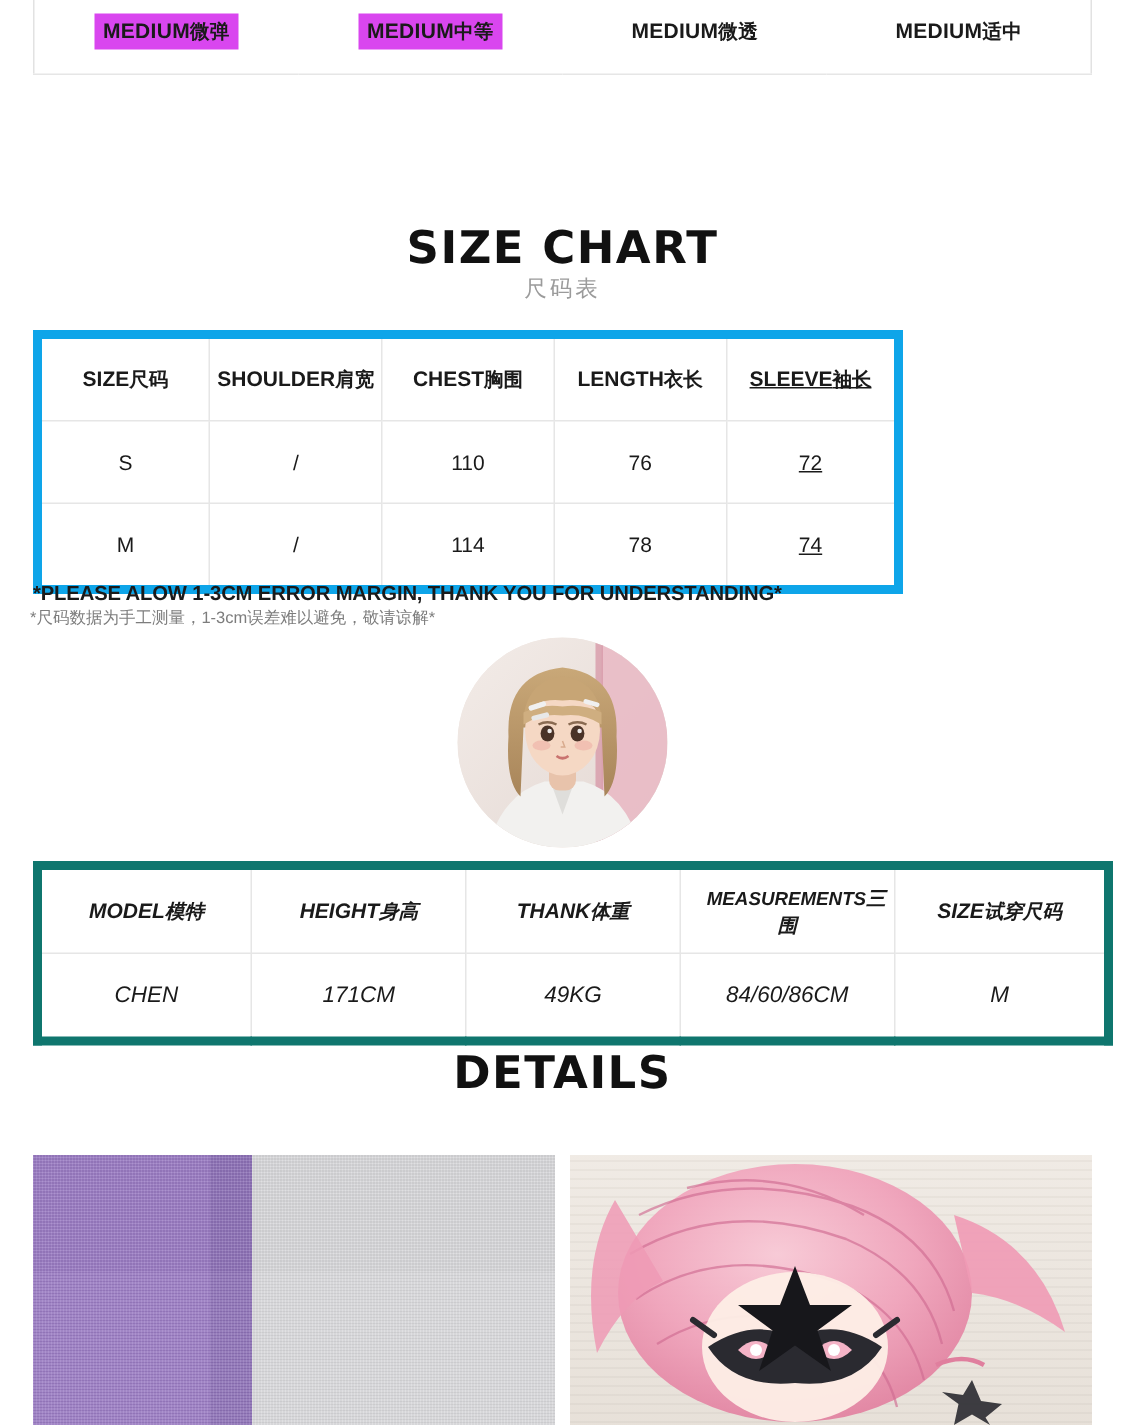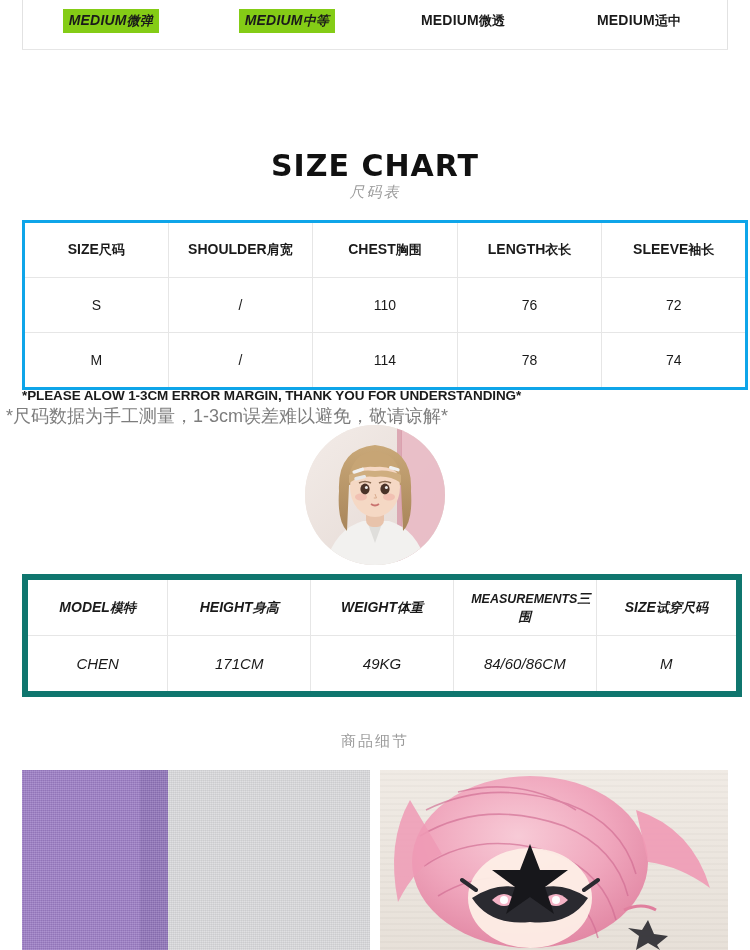--- a/index.html
+++ b/index.html
@@ -44,22 +44,21 @@
   .attr-table tr:first-child td { border-top: none; }
   .attr-cell-inner {
     display: inline-block;
     padding: 3px 6px;
     font-size: 14px;
     font-weight: bold;
     letter-spacing: 0.2px;
     white-space: nowrap;
   }
   .attr-cell-inner.hl {
-    background: #84cc16;
-    font-style: italic;
+    background: #d946ef;
   }
   .attr-cn {
     font-weight: bold;
     font-size: 13px;
   }
 
   
   .section-title {
     position: absolute;
     width: 100%;
@@ -77,56 +76,56 @@
     font-size: 15px;
     color: #9b9b9b;
     letter-spacing: 2px;
   }
 
   
   .size-table {
     position: absolute;
     left: 22px;
     top: 220px;
-    width: 726px;
-    border: 3px solid #0ea5e9;
+    width: 580px;
+    border: 6px solid #0ea5e9;
     border-collapse: collapse;
     table-layout: fixed;
   }
   .size-table td {
     border: 1px solid #e6e6e6;
     text-align: center;
     vertical-align: middle;
     height: 54px;
     font-size: 14px;
     padding: 0;
   }
   .size-table .head td {
     font-weight: bold;
     font-size: 14px;
   }
   .size-table .head td .cn { font-size: 13px; }
   .size-table td:first-child { border-left: none; }
-  .size-table td:last-child { border-right: none; }
+  .size-table td:last-child { border-right: none; text-decoration: underline; }
   .size-table tr:first-child td { border-top: none; }
   .size-table tr:last-child td { border-bottom: none; }
 
   .note-en {
     position: absolute;
     left: 22px;
     top: 388px;
     font-size: 13.5px;
     font-weight: bold;
     letter-spacing: -0.1px;
   }
   .note-cn {
     position: absolute;
-    left: 6px;
+    left: 20px;
     top: 404px;
-    font-size: 18px;
+    font-size: 11px;
     color: #7d7d7d;
   }
 
   
   .avatar-wrap {
     position: absolute;
     left: 305px;
     top: 425px;
     width: 140px;
     height: 140px;
@@ -213,21 +212,21 @@
         <span class="attr-cell-inner"><span>MEDIUM</span><span class="attr-cn">微透</span></span>
       </td>
       <td>
         <span class="attr-cell-inner"><span>MEDIUM</span><span class="attr-cn">适中</span></span>
       </td>
     </tr>
   </tbody>
     </table>
 
   <div class="section-title" style="top:148px;">SIZE CHART</div>
-  <div class="section-sub" style="top:183px;font-style:italic;">尺码表</div>
+  <div class="section-sub" style="top:183px;">尺码表</div>
 
   <table class="size-table">
     <tbody>
         <tr class="head">
       <td><span>SIZE</span><span class="cn">尺码</span></td>
       <td><span>SHOULDER</span><span class="cn">肩宽</span></td>
       <td><span>CHEST</span><span class="cn">胸围</span></td>
       <td><span>LENGTH</span><span class="cn">衣长</span></td>
       <td><span>SLEEVE</span><span class="cn">袖长</span></td>
     </tr>
@@ -297,35 +296,35 @@
       <rect x="49" y="51" width="12" height="3.4" rx="1.6" fill="#e8e8e8" transform="rotate(-14 55 52)"></rect>
       <rect x="84" y="42" width="11" height="3.2" rx="1.6" fill="#f0f0f0" transform="rotate(16 89 43)"></rect>
     </svg>
   </div>
 
   <table class="model-table">
     <tbody>
         <tr class="head">
       <td><span>MODEL</span><span class="cn">模特</span></td>
       <td><span>HEIGHT</span><span class="cn">身高</span></td>
-      <td><span>WEIGHT</span><span class="cn">体重</span></td>
+      <td><span>THANK</span><span class="cn">体重</span></td>
       <td><span class="m-small">MEASUREMENTS</span><span class="cn">三围</span></td>
       <td><span>SIZE</span><span class="cn">试穿尺码</span></td>
     </tr>
     <tr class="vals">
       <td>CHEN</td>
       <td>171CM</td>
       <td>49KG</td>
       <td>84/60/86CM</td>
       <td>M</td>
     </tr>
   </tbody>
     </table>
 
-  <div class="section-sub" style="top:732px;">商品细节</div>
+  <div class="section-title" style="top:698px;">DETAILS</div>
 
   <div class="details-row">
     <div class="detail-img fabric-left">
       <div class="fabric-tex"></div>
     </div>
     <div class="detail-img print-right">
       <svg width="348" height="180" viewBox="0 0 348 180">
         <defs>
           <radialGradient id="hairpink" cx="45%" cy="35%" r="70%">
             <stop offset="0%" stop-color="#f8c9d6"></stop>

